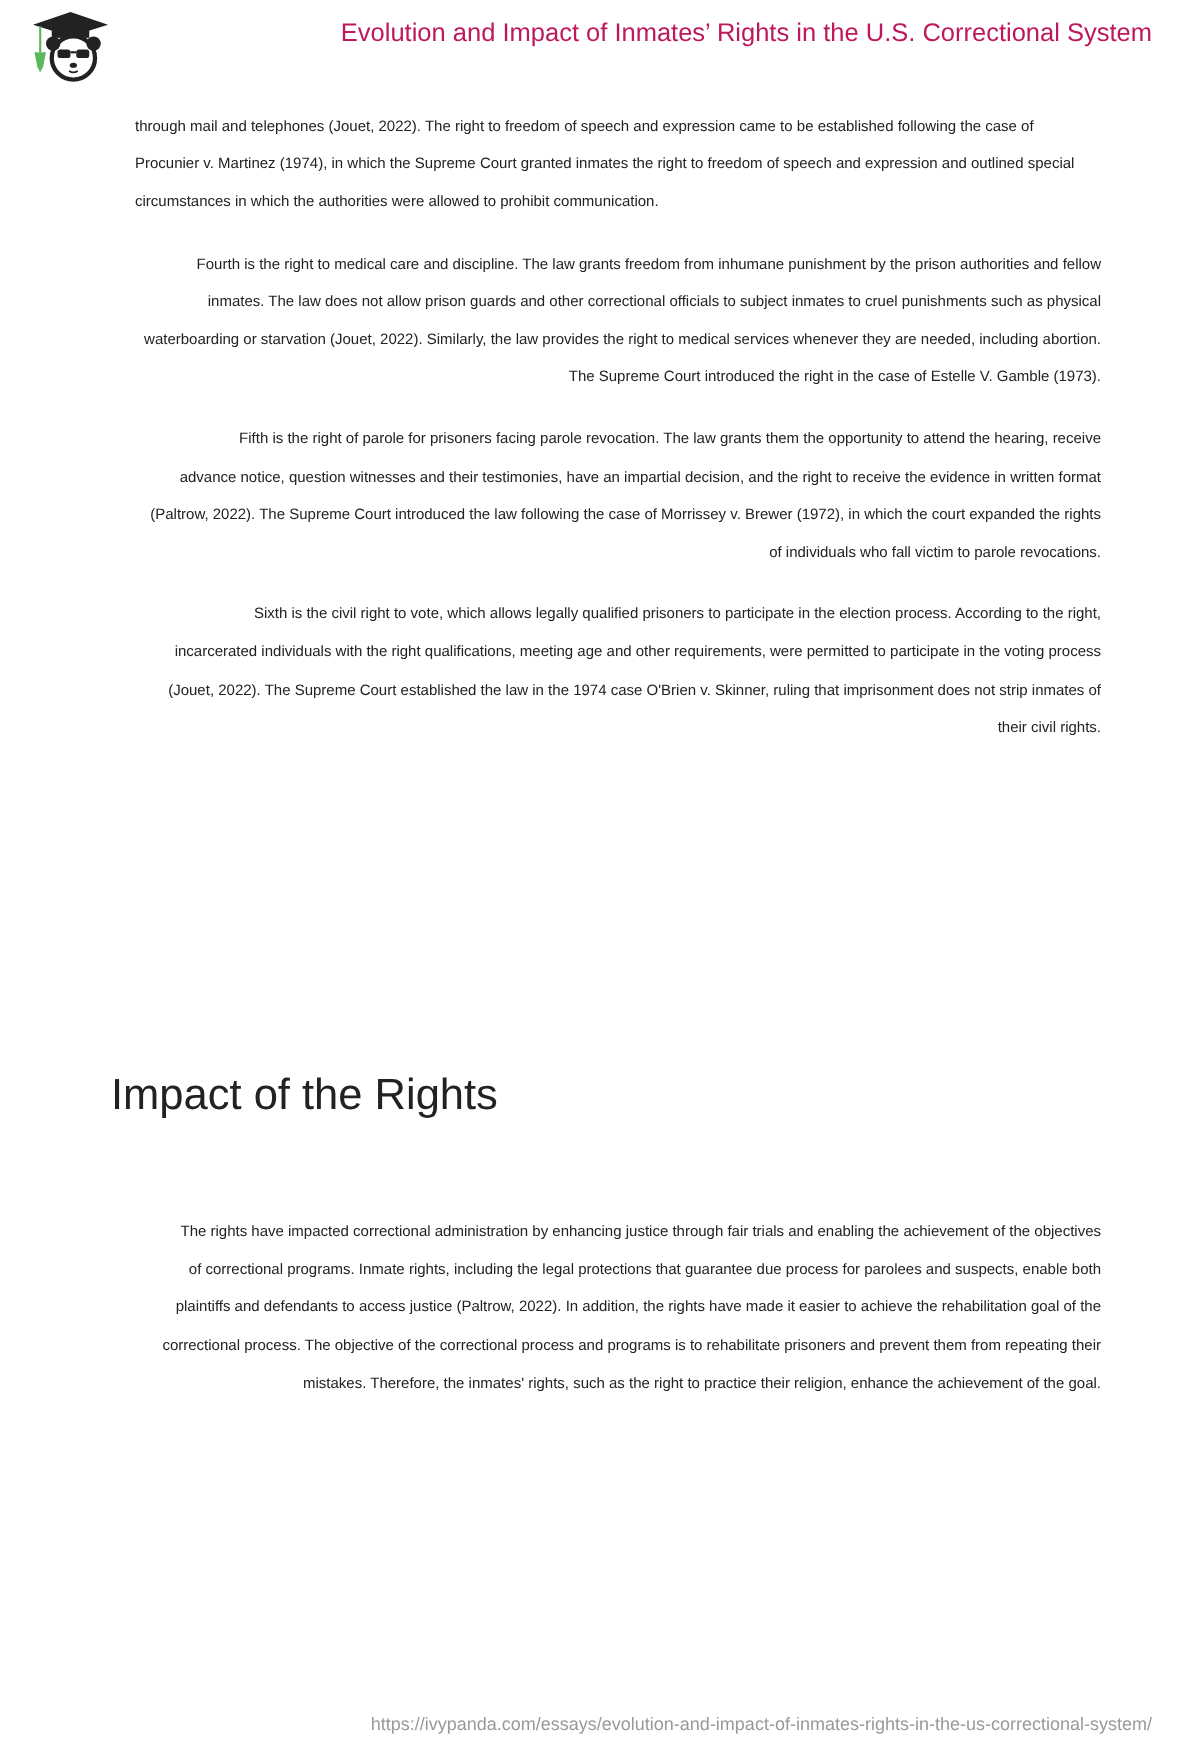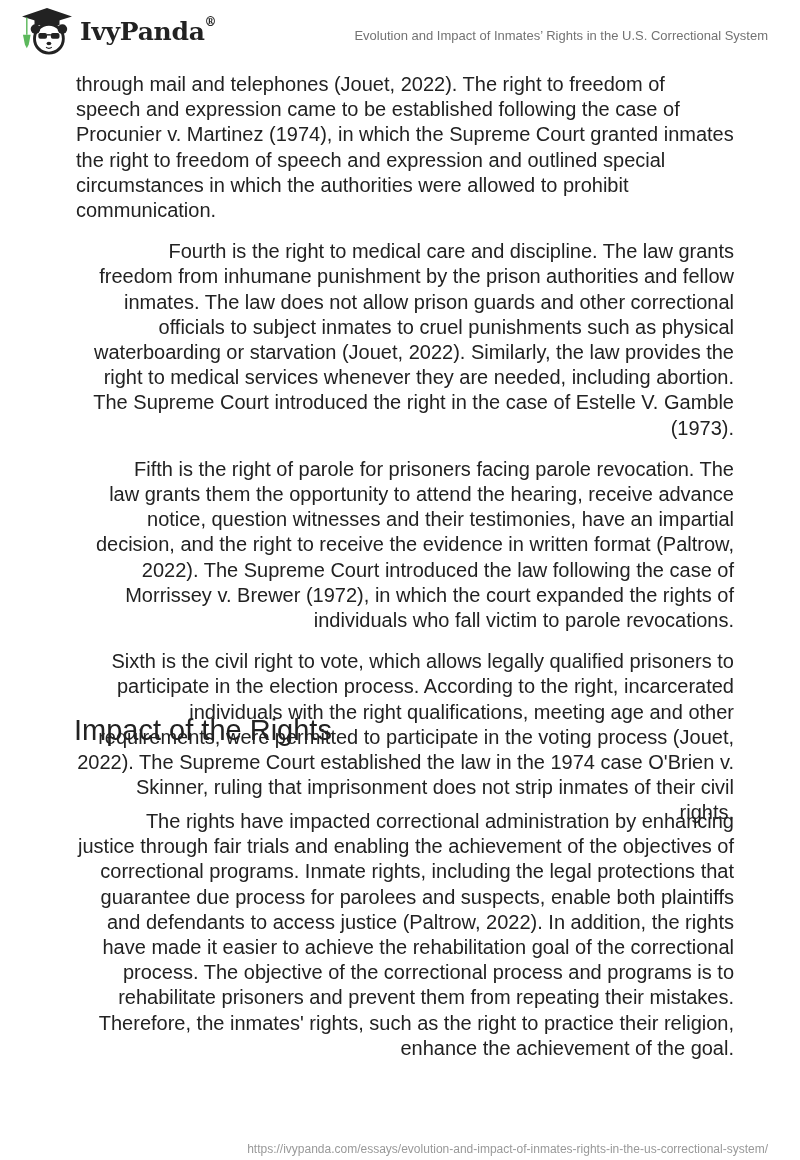--- a/index.html
+++ b/index.html
@@ -3,23 +3,23 @@
 <meta charset="utf-8">
 <style>
   html, body { margin: 0; padding: 0; background: #ffffff; }
   body { width: 800px; height: 1160px; position: relative; overflow: hidden;
          font-family: "Liberation Sans", sans-serif; color: #222222; }
   .header { position: absolute; left: 0; top: 0; width: 800px; height: 62px; }
   .logo { position: absolute; left: 18px; top: 6px; display: flex; align-items: center; }
   .logo svg { width: 58px; height: 50px; }
   .brand { font-family: "DejaVu Serif", serif; font-weight: bold; font-size: 25px; color: #222; margin-left: 4px; letter-spacing: -0.3px; }
   .brand sup { font-size: 12px; vertical-align: top; position: relative; top: -2px; }
-  .doc-title { position: absolute; right: 32px; top: 28px; font-size: 13px; color: #737373; }
+  .doc-title { position: absolute; right: 32px; top: 12px; font-size: 17px; color: #be185d; }
   .content { position: absolute; left: 74px; top: 72px; width: 660px; }
-  p { margin: 0 0 16px 2px; font-size: 20px; line-height: 25.2px; color: #222; }
+  p { margin: 0 0 16px 16px; font-size: 10px; line-height: 25.2px; color: #222; }
   p.indent { text-indent: 29px; text-align: right; }
   h2 { font-size: 29px; font-weight: normal; margin: 0; color: #222; line-height: 40px; }
   .heading-wrap { position: absolute; left: 74px; top: 710px; }
   .content2 { position: absolute; left: 74px; top: 809px; width: 660px; }
   .footer-url { position: absolute; right: 32px; top: 1131px; font-size: 12px; color: #999999; margin-top: 11px; }
 </style>
 </head>
 <body>
 
 <div class="header">
@@ -36,21 +36,20 @@
       <circle cx="18" cy="24" r="5" fill="#222"></circle>
       <circle cx="46" cy="24" r="5" fill="#222"></circle>
 
       <rect x="21" y="28" width="9" height="6" rx="2" fill="#222"></rect>
       <rect x="34" y="28" width="9" height="6" rx="2" fill="#222"></rect>
       <line x1="30" y1="30" x2="34" y2="30" stroke="#222" stroke-width="1.5"></line>
 
       <ellipse cx="32" cy="39" rx="2.5" ry="1.8" fill="#222"></ellipse>
       <path d="M29 43 Q32 45 35 43" stroke="#222" stroke-width="1.2" fill="none"></path>
     </svg>
-    <span class="brand"><span>IvyPanda</span><sup>®</sup></span>
   </div>
   <div class="doc-title">Evolution and Impact of Inmates’ Rights in the U.S. Correctional System</div>
 </div>
 
 <div class="content">
   <p>through mail and telephones (Jouet, 2022). The right to freedom of speech and expression came to be established following the case of Procunier v. Martinez (1974), in which the Supreme Court granted inmates the right to freedom of speech and expression and outlined special circumstances in which the authorities were allowed to prohibit communication.</p>
   <p class="indent">Fourth is the right to medical care and discipline. The law grants freedom from inhumane punishment by the prison authorities and fellow inmates. The law does not allow prison guards and other correctional officials to subject inmates to cruel punishments such as physical waterboarding or starvation (Jouet, 2022). Similarly, the law provides the right to medical services whenever they are needed, including abortion. The Supreme Court introduced the right in the case of Estelle V. Gamble (1973).</p>
   <p class="indent">Fifth is the right of parole for prisoners facing parole revocation. The law grants them the opportunity to attend the hearing, receive advance notice, question witnesses and their testimonies, have an impartial decision, and the right to receive the evidence in written format (Paltrow, 2022). The Supreme Court introduced the law following the case of Morrissey v. Brewer (1972), in which the court expanded the rights of individuals who fall victim to parole revocations.</p>
   <p class="indent">Sixth is the civil right to vote, which allows legally qualified prisoners to participate in the election process. According to the right, incarcerated individuals with the right qualifications, meeting age and other requirements, were permitted to participate in the voting process (Jouet, 2022). The Supreme Court established the law in the 1974 case O'Brien v. Skinner, ruling that imprisonment does not strip inmates of their civil rights.</p>
 </div>

